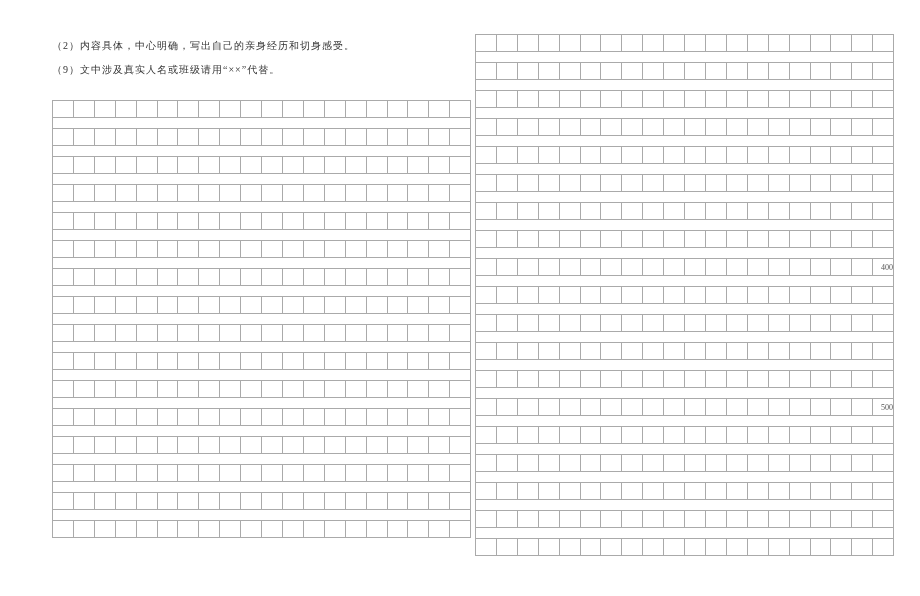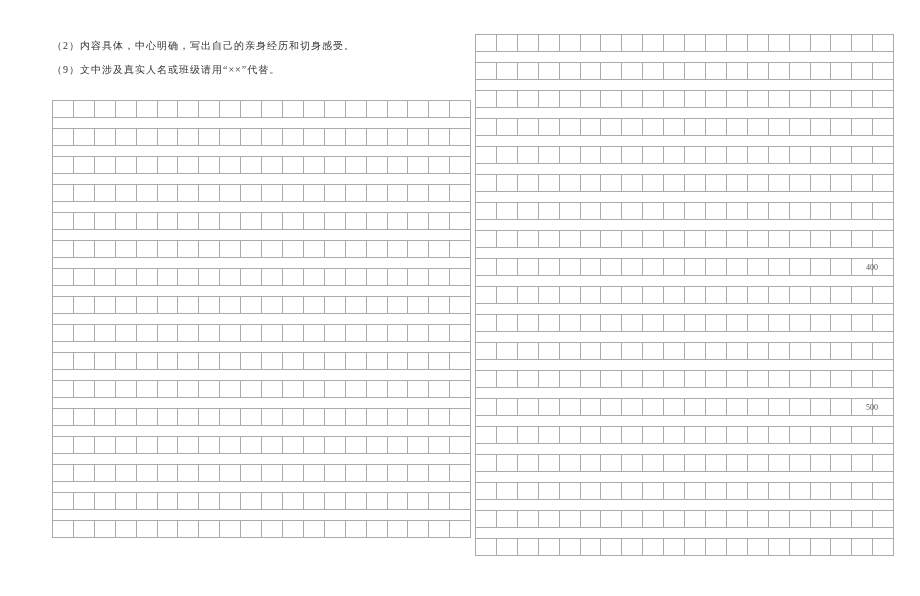--- a/index.html
+++ b/index.html
@@ -45,21 +45,21 @@
     border-top: 1px solid #aaa;
     border-bottom: 1px solid #aaa;
   }
   .spacer {
     height: 10px;
     border-left: 1px solid #aaa;
     border-right: 1px solid #aaa;
   }
   .count-label {
     position: absolute;
-    right: 16px;
+    right: 1px;
     top: 50%;
     transform: translateY(-50%);
     font-size: 8px;
     color: #555;
     pointer-events: none;
   }
 </style>
 </head>
 <body>
 

